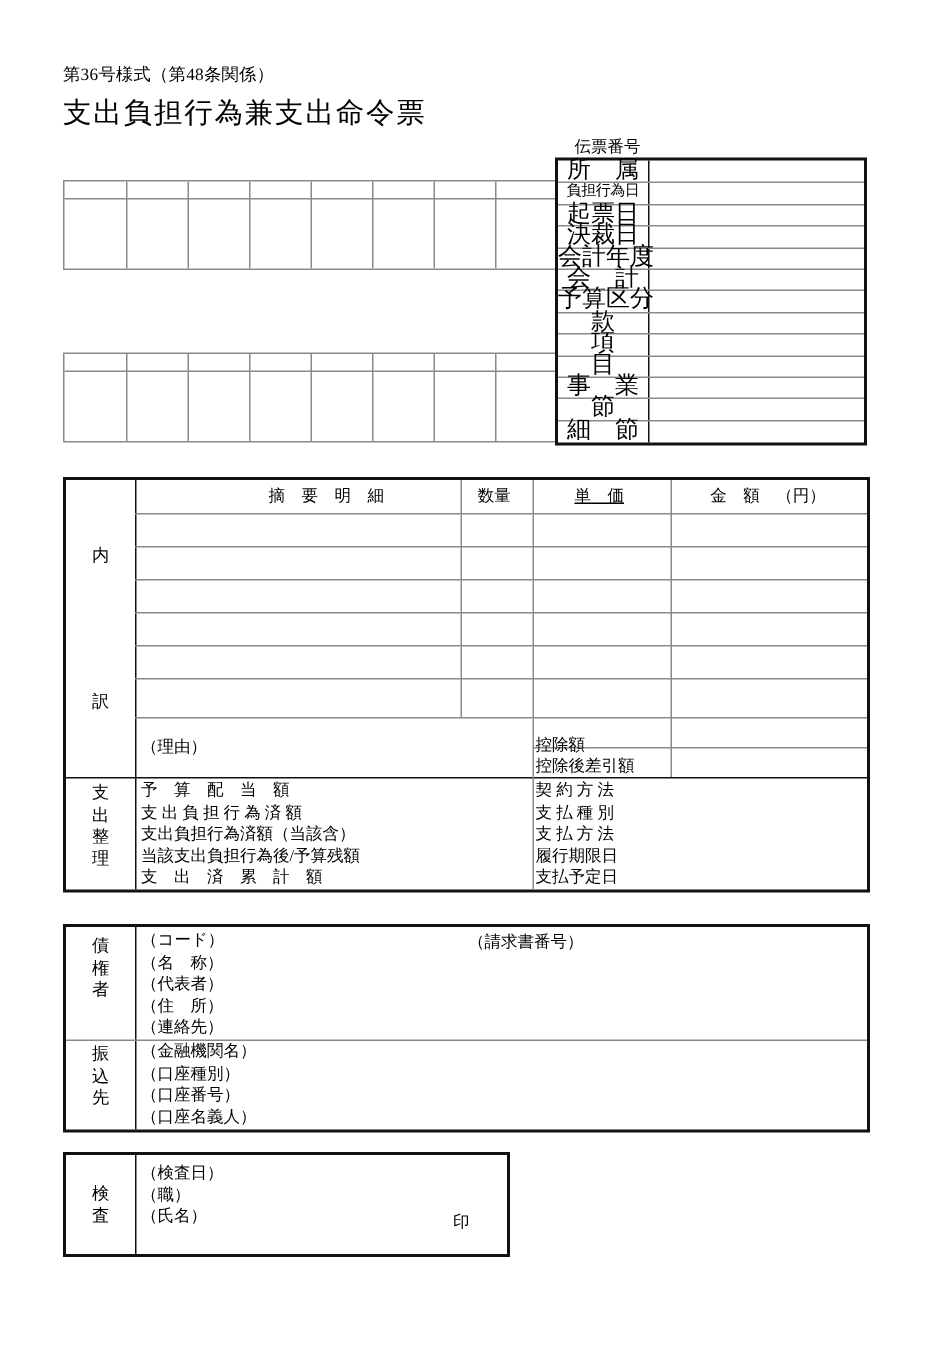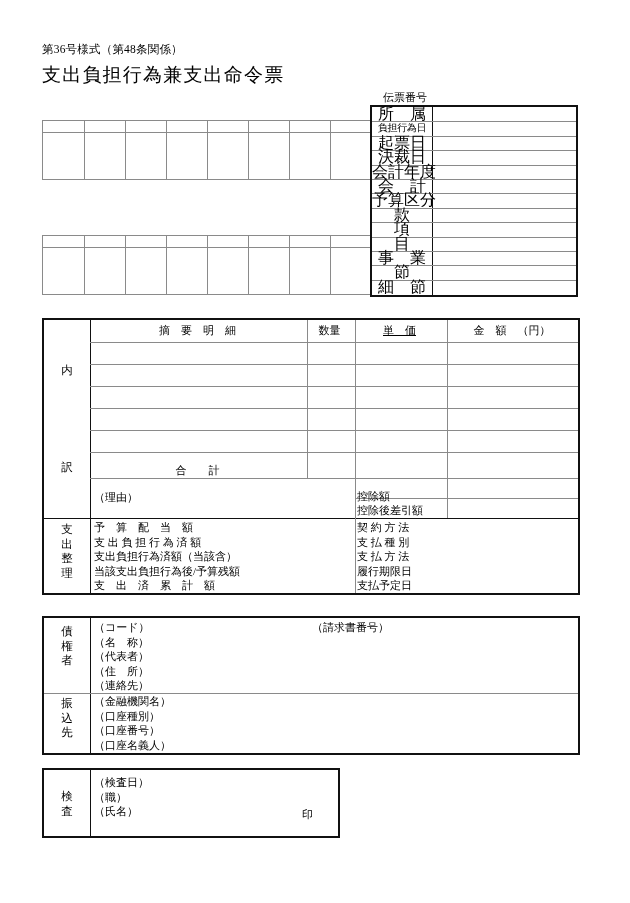--- a/index.html
+++ b/index.html
@@ -208,26 +208,25 @@
     <div class="hline" style="left:311px; top:178px; width:223px;"></div>
 
     <div class="hline-dark" style="left:0; top:198px; width:534px;"></div>
 
     <div class="vline" style="left:311px; top:198px; height:75px;"></div>
   </div>
 
   <div class="vlabel" style="left:52px; top:363px; width:30px;">内</div>
   <div class="vlabel" style="left:52px; top:460px; width:30px;">訳</div>
 
-  <div class="cell-text center" style="left:90px;  top:323px; width:215px; text-align:center;">摘　要　明　細</div>
+  <div class="cell-text center" style="left:90px;  top:323px; width:215px; text-align:center;padding-left:20px;">摘　要　明　細</div>
   <div class="cell-text center" style="left:306px; top:323px; width:47px; text-align:center;">数量</div>
   <div class="cell-text center" style="left:354px; top:323px; width:91px; text-align:center;text-decoration:underline;">単　価</div>
   <div class="cell-text center" style="left:446px; top:323px; width:132px; text-align:center;">金　額　（円）</div>
 
-  <div class="cell-text center" style="left:90px; top:463px; width:215px; text-align:center;">合　　計</div>
 
   <div class="cell-text" style="left:94px; top:490px;">（理由）</div>
 
   <div class="cell-text" style="left:357px; top:489px;">控除額</div>
   <div class="cell-text" style="left:357px; top:503px;">控除後差引額</div>
 
   <div class="vlabel" style="left:52px; top:522px; width:30px; line-height:14.6px;">
     <div>支</div>
     <div>出</div>
     <div>整</div>

